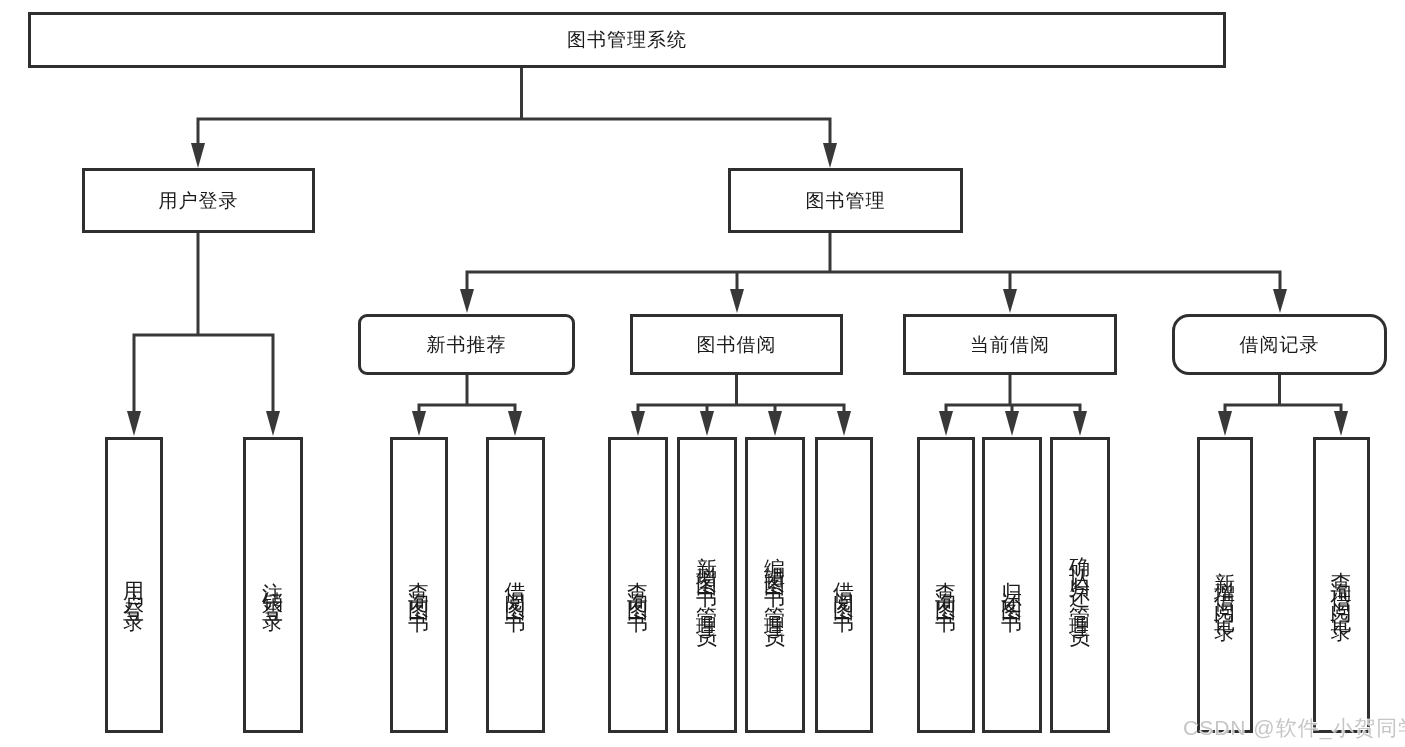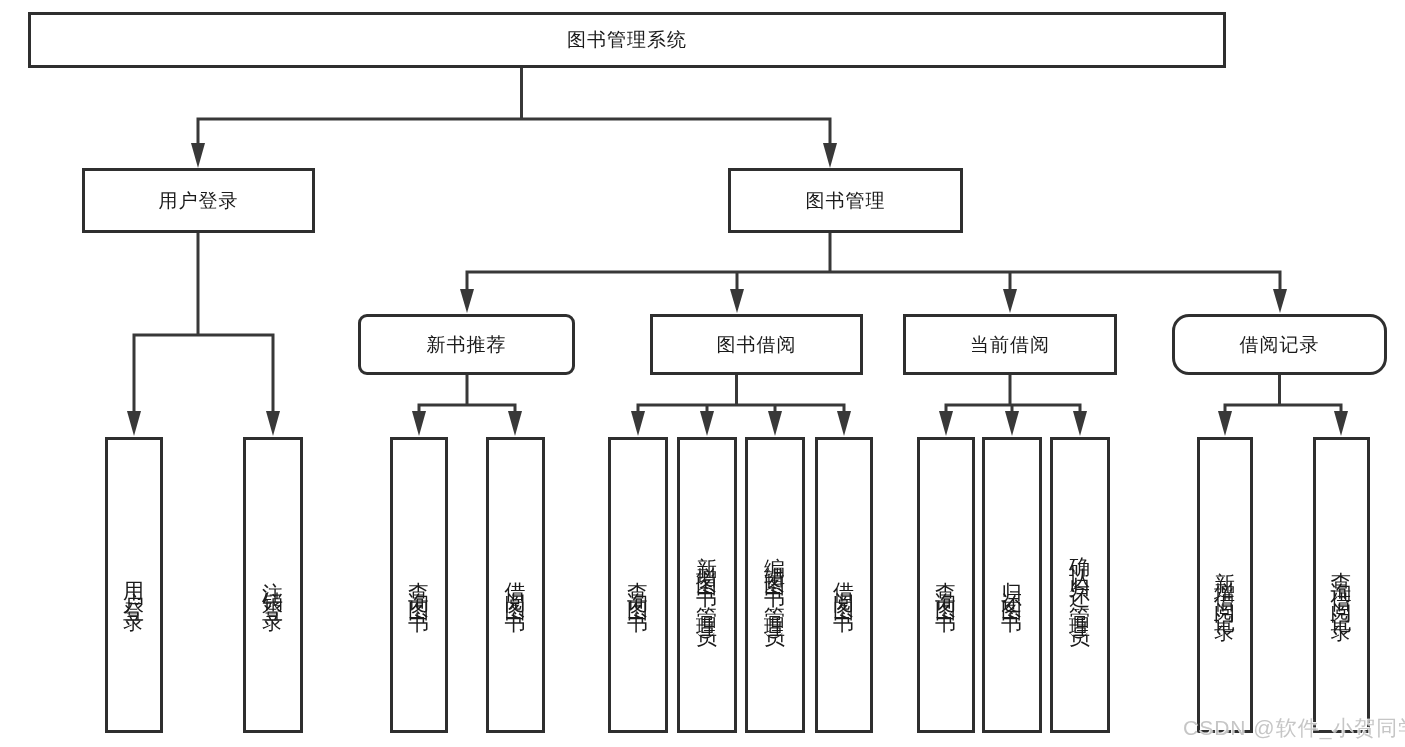--- a/index.html
+++ b/index.html
@@ -19,21 +19,21 @@
   }
   .vtext{
     writing-mode:vertical-rl;text-orientation:mixed;
     font-size:21px;line-height:1;letter-spacing:10px;color:#1a1a1a;white-space:nowrap;
   }
   
   #n-root{left:28px;top:12px;width:1198px;height:56px;}
   #n-l1a{left:82px;top:168px;width:233px;height:65px;}
   #n-l1b{left:712px;top:168px;width:235px;height:65px;margin-left:16px;}
   #n-l2a{left:358px;top:314px;width:217px;height:61px;border-radius:9px;}
-  #n-l2b{left:630px;top:314px;width:213px;height:61px;margin-left:20px;}
+  #n-l2b{left:630px;top:314px;width:213px;height:61px;}
   #n-l2c{left:903px;top:314px;width:214px;height:61px;}
   #n-l2d{left:1172px;top:314px;width:215px;height:61px;border-radius:17px;}
   
   #lf0{left:105px;width:58px;}  #lf1{left:243px;width:60px;}
   #lf2{left:390px;width:58px;}  #lf3{left:486px;width:59px;}
   #lf4{left:608px;width:60px;}  #lf5{left:677px;width:60px;}
   #lf6{left:745px;width:60px;}  #lf7{left:815px;width:58px;}
   #lf8{left:917px;width:58px;}  #lf9{left:982px;width:60px;}
   #lf10{left:1050px;width:60px;} #lf11{left:1197px;width:56px;}
   #lf12{left:1313px;width:57px;}

